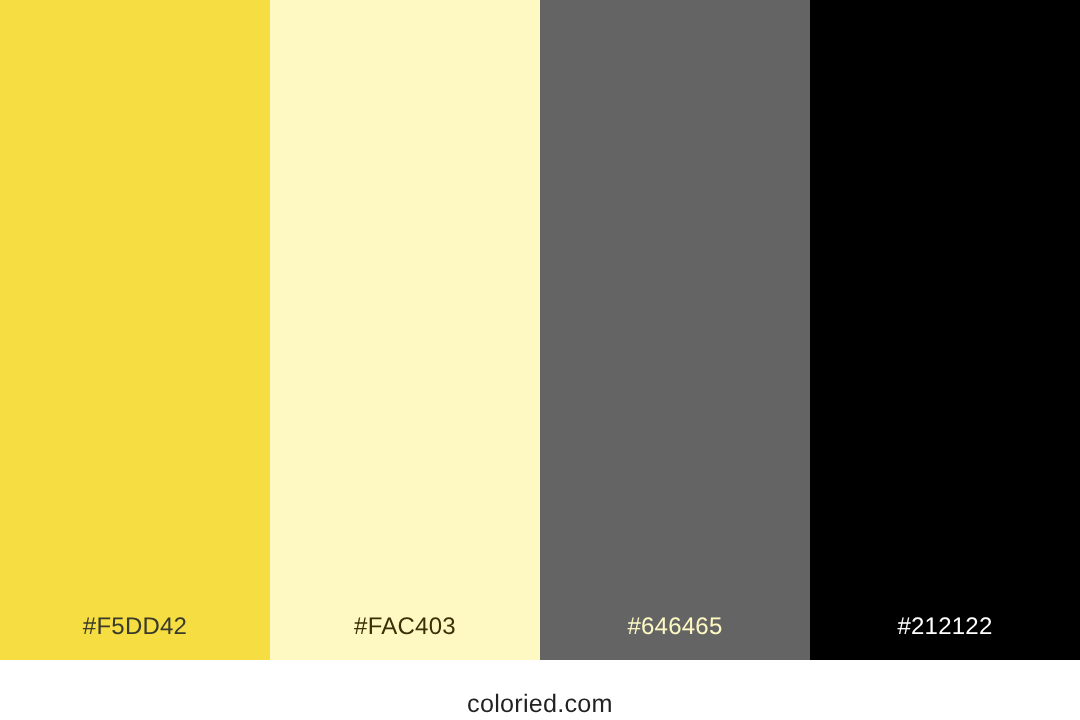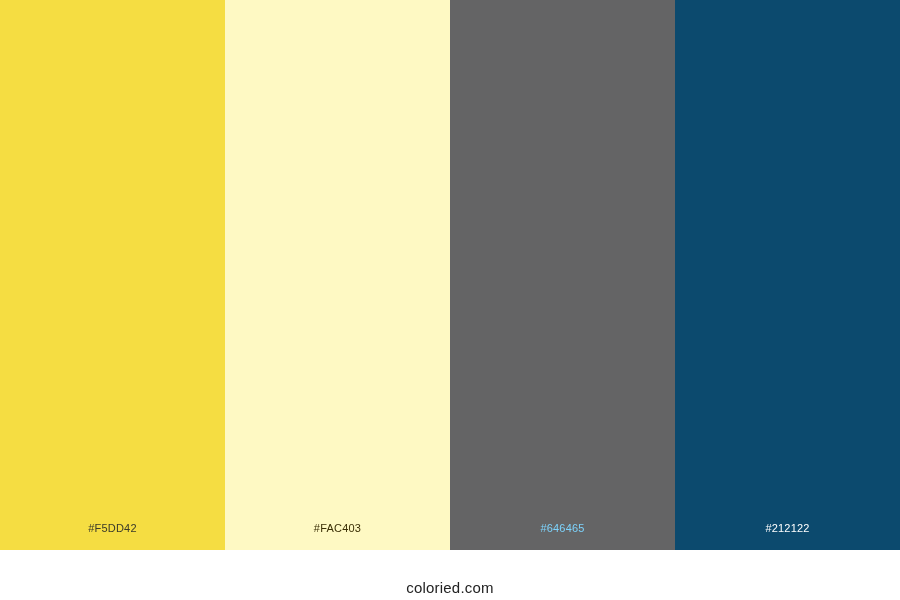--- a/index.html
+++ b/index.html
@@ -28,36 +28,36 @@
   }
   .swatch {
     flex: 1 1 0;
     height: 100%;
     position: relative;
     display: flex;
     align-items: flex-end;
     justify-content: center;
   }
   .swatch-label {
-    font-size: 11px;
+    font-size: 20px;
     letter-spacing: 0.2px;
     padding-bottom: 16px;
     font-family: "Liberation Sans", sans-serif;
     white-space: nowrap;
   }
   .footer {
     width: 900px;
     height: 50px;
     background: #ffffff;
     display: flex;
     align-items: center;
     justify-content: center;
   }
   .footer-text {
-    font-size: 15px;
+    font-size: 21px;
     color: #222222;
     font-family: "Liberation Sans", sans-serif;
     letter-spacing: 0.2px;
     margin-top: 24px;
   }
 </style>
 </head>
 <body style="background-color: rgb(255, 255, 255);">
 
 <div class="palette-page">
@@ -66,25 +66,25 @@
 
     <div class="swatch" style="background-color: rgb(245, 221, 66);">
       <span class="swatch-label" style="color: rgb(58, 58, 42);">#F5DD42</span>
     </div>
 
     <div class="swatch" style="background-color: #fef9c3;">
       <span class="swatch-label" style="color: rgb(58, 47, 5);">#FAC403</span>
     </div>
 
     <div class="swatch" style="background-color: rgb(100, 100, 101);">
-      <span class="swatch-label" style="color: #7dd3fc;">#646465</span>
+      <span class="swatch-label" style="color: #fef9c3;">#646465</span>
     </div>
 
 
-    <div class="swatch" style="background-color: #0c4a6e;">
+    <div class="swatch" style="background-color: #000000;">
       <span class="swatch-label" style="color: rgb(255, 255, 255);">#212122</span>
     </div>
 
   </div>
 
   <div class="footer">
     <span class="footer-text">coloried.com</span>
   </div>
 
 </div>

